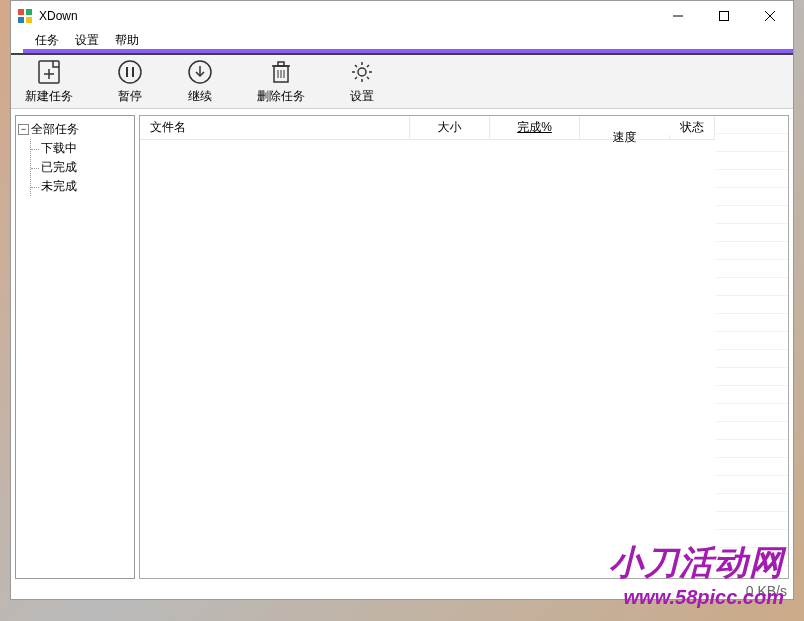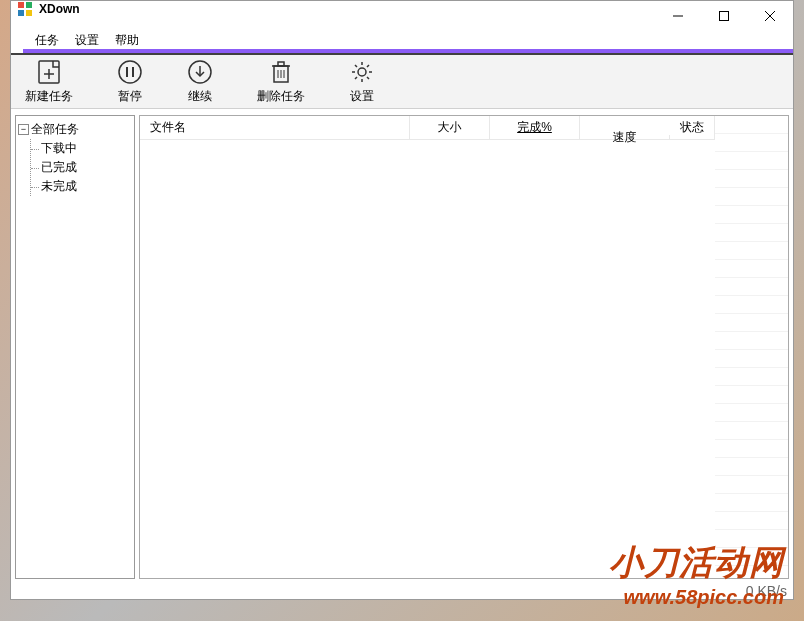--- a/index.html
+++ b/index.html
@@ -2,21 +2,21 @@
 <html><head>
 <meta charset="utf-8">
 <style>
 * { box-sizing: border-box; margin: 0; padding: 0; font-family: "Microsoft YaHei", Arial, sans-serif; }
 body { width: 804px; height: 621px; position: relative; background: linear-gradient(135deg, #d4a888 0%, #bababa 50%, #cbaa88 100%); overflow: hidden; }
 
 
 .window { position: absolute; left: 10px; top: 0; width: 784px; height: 600px; background: #fff; border: 1px solid #999; }
 
 
-.titlebar { height: 30px; display: flex; align-items: flex-start; justify-content: space-between; background: #fff; font-size: 12px; font-weight: bold; }
+.titlebar { height: 30px; display: flex; align-items: center; justify-content: space-between; background: #fff; font-size: 12px; }
 .titlebar-left { display: flex; align-items: center; padding-left: 6px; gap: 6px; }
 .app-icon { width: 16px; height: 16px; }
 .titlebar-buttons { display: flex; height: 100%; }
 .titlebar-btn { width: 46px; height: 100%; display: flex; align-items: center; justify-content: center; cursor: pointer; }
 .titlebar-btn svg { width: 10px; height: 10px; }
 
 
 .menubar { height: 22px; display: flex; align-items: center; padding: 0 4px; font-size: 12px; border-bottom: 4px solid #8b5cf6; margin-left: 12px; }
 .menu-item { padding: 2px 8px; cursor: pointer; }
 
@@ -41,21 +41,21 @@
 .th1 { width: 80px; justify-content: center; }
 .th2 { width: 90px; justify-content: center; text-decoration: underline; }
 .th3 { width: 90px; justify-content: center; margin-top: 19px; }
 .th4 { flex: 1; justify-content: center; text-align: right; }
 .table-body { flex: 1; overflow-y: scroll; }
 .row { height: 18px; border-bottom: 1px solid #f2f2f2; }
 
 .statusbar { position: absolute; bottom: 0; right: 6px; height: 16px; font-size: 14px; color: #666; display: flex; }
 
 
-.watermark { position: absolute; right: 20px; bottom: 12px; text-align: right; color: #c2410c; font-weight: bold; font-style: italic; pointer-events: none; }
+.watermark { position: absolute; right: 20px; bottom: 12px; text-align: right; color: #a21caf; font-weight: bold; font-style: italic; pointer-events: none; }
 .wm1 { font-size: 34px; letter-spacing: 1px; }
 .wm2 { font-size: 20px; }
 </style>
 </head>
 <body>
 
 <div class="window">
 
   <div class="titlebar">
     <div class="titlebar-left">

